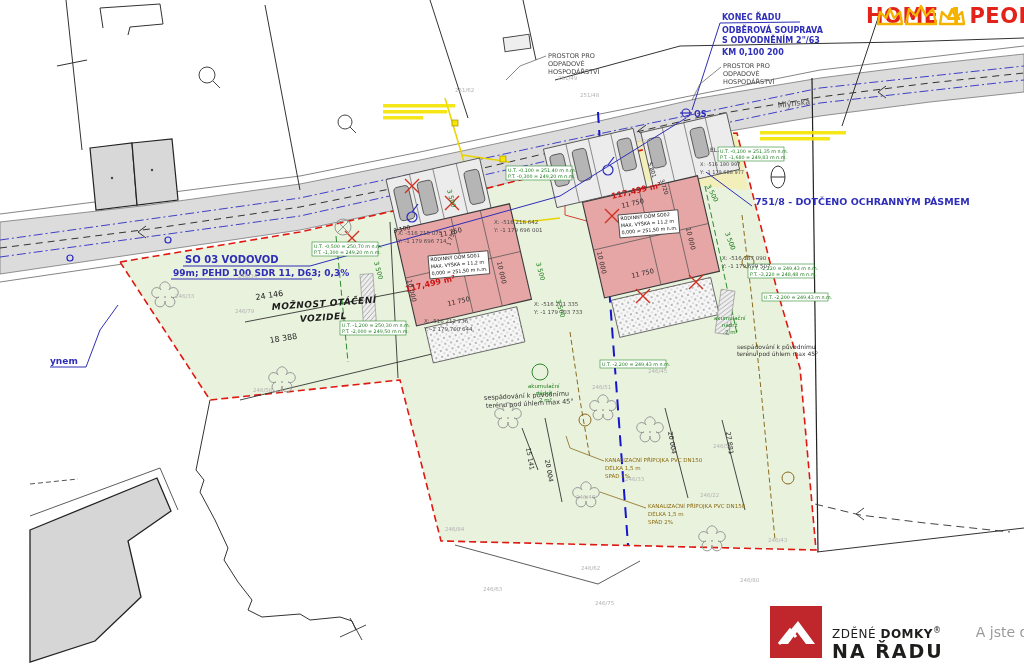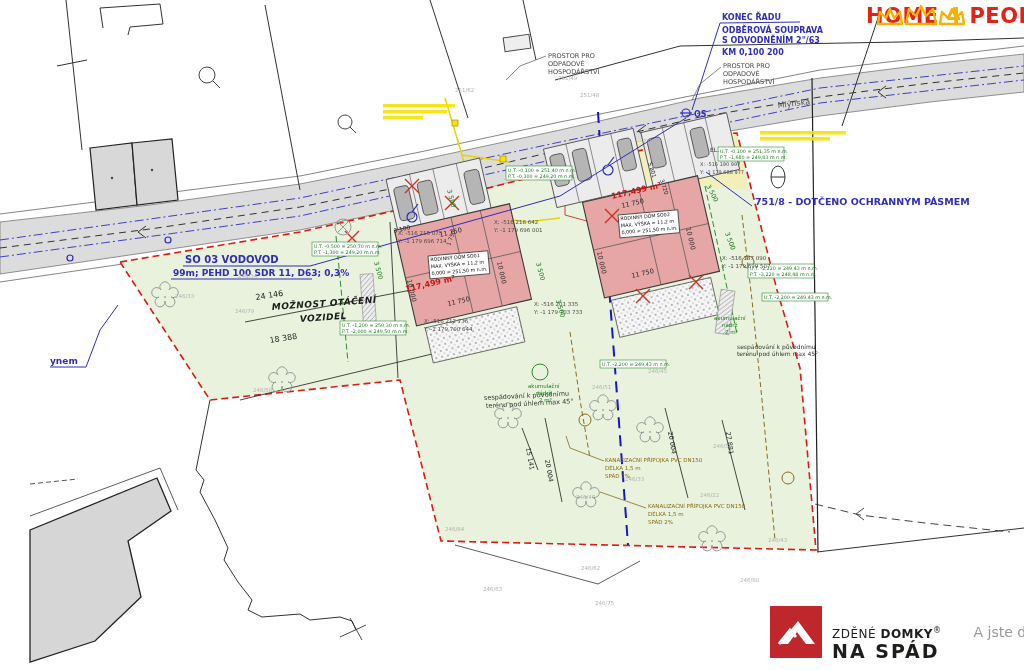--- a/index.html
+++ b/index.html
@@ -429,19 +429,19 @@
 
 <div class="logo-nk">
   <div class="nk-square">
     <svg width="52" height="52" viewBox="0 0 52 52">
       <path d="M9,38 L28,15 L45,38 L36,38 L27,26 L18,38 Z" fill="#fff"></path>
       <path d="M9,38 L20,24 L26,31" fill="none" stroke="#fff" stroke-width="3"></path>
     </svg>
   </div>
   <div class="nk-text">
     <div class="nk-line1"><span>ZDĚNÉ</span> <span class="bold">DOMKY</span><span class="nk-reg">®</span></div>
-    <div class="nk-line2">NA SPÁD</div>
+    <div class="nk-line2">NA ŘADU</div>
   </div>
   <div class="nk-div"></div>
   <div class="nk-tag">A jste doma.</div>
 </div>
 
 </div>
 
 </body></html>

